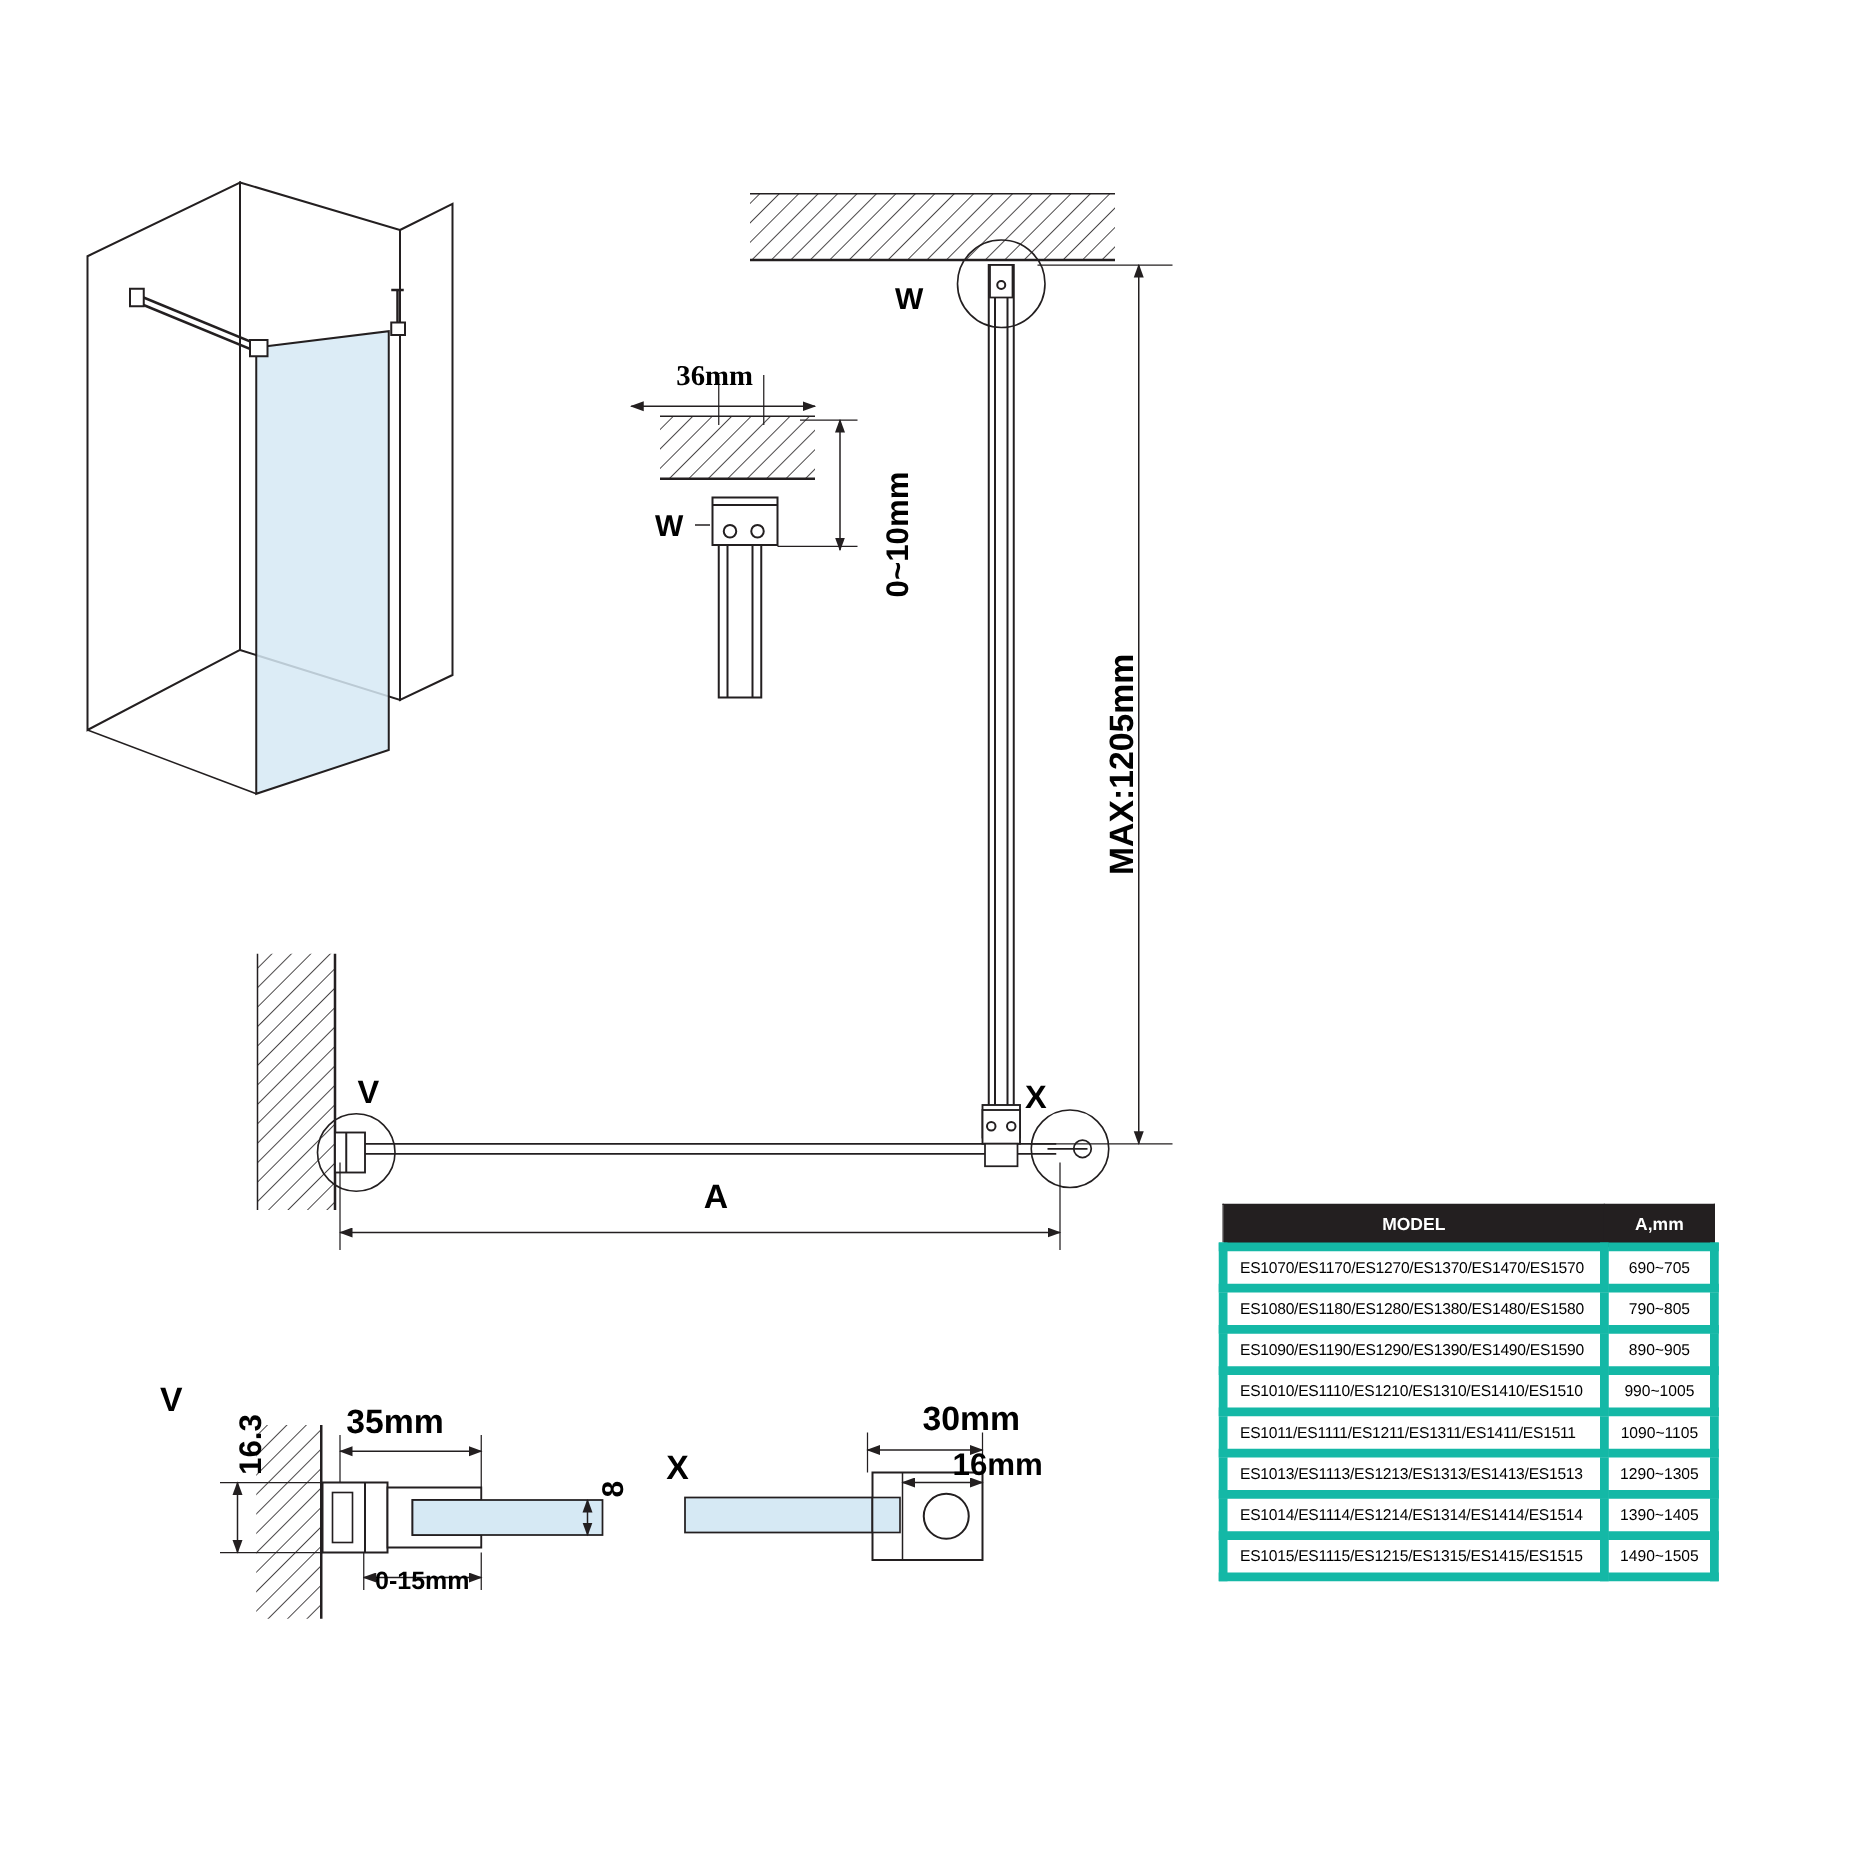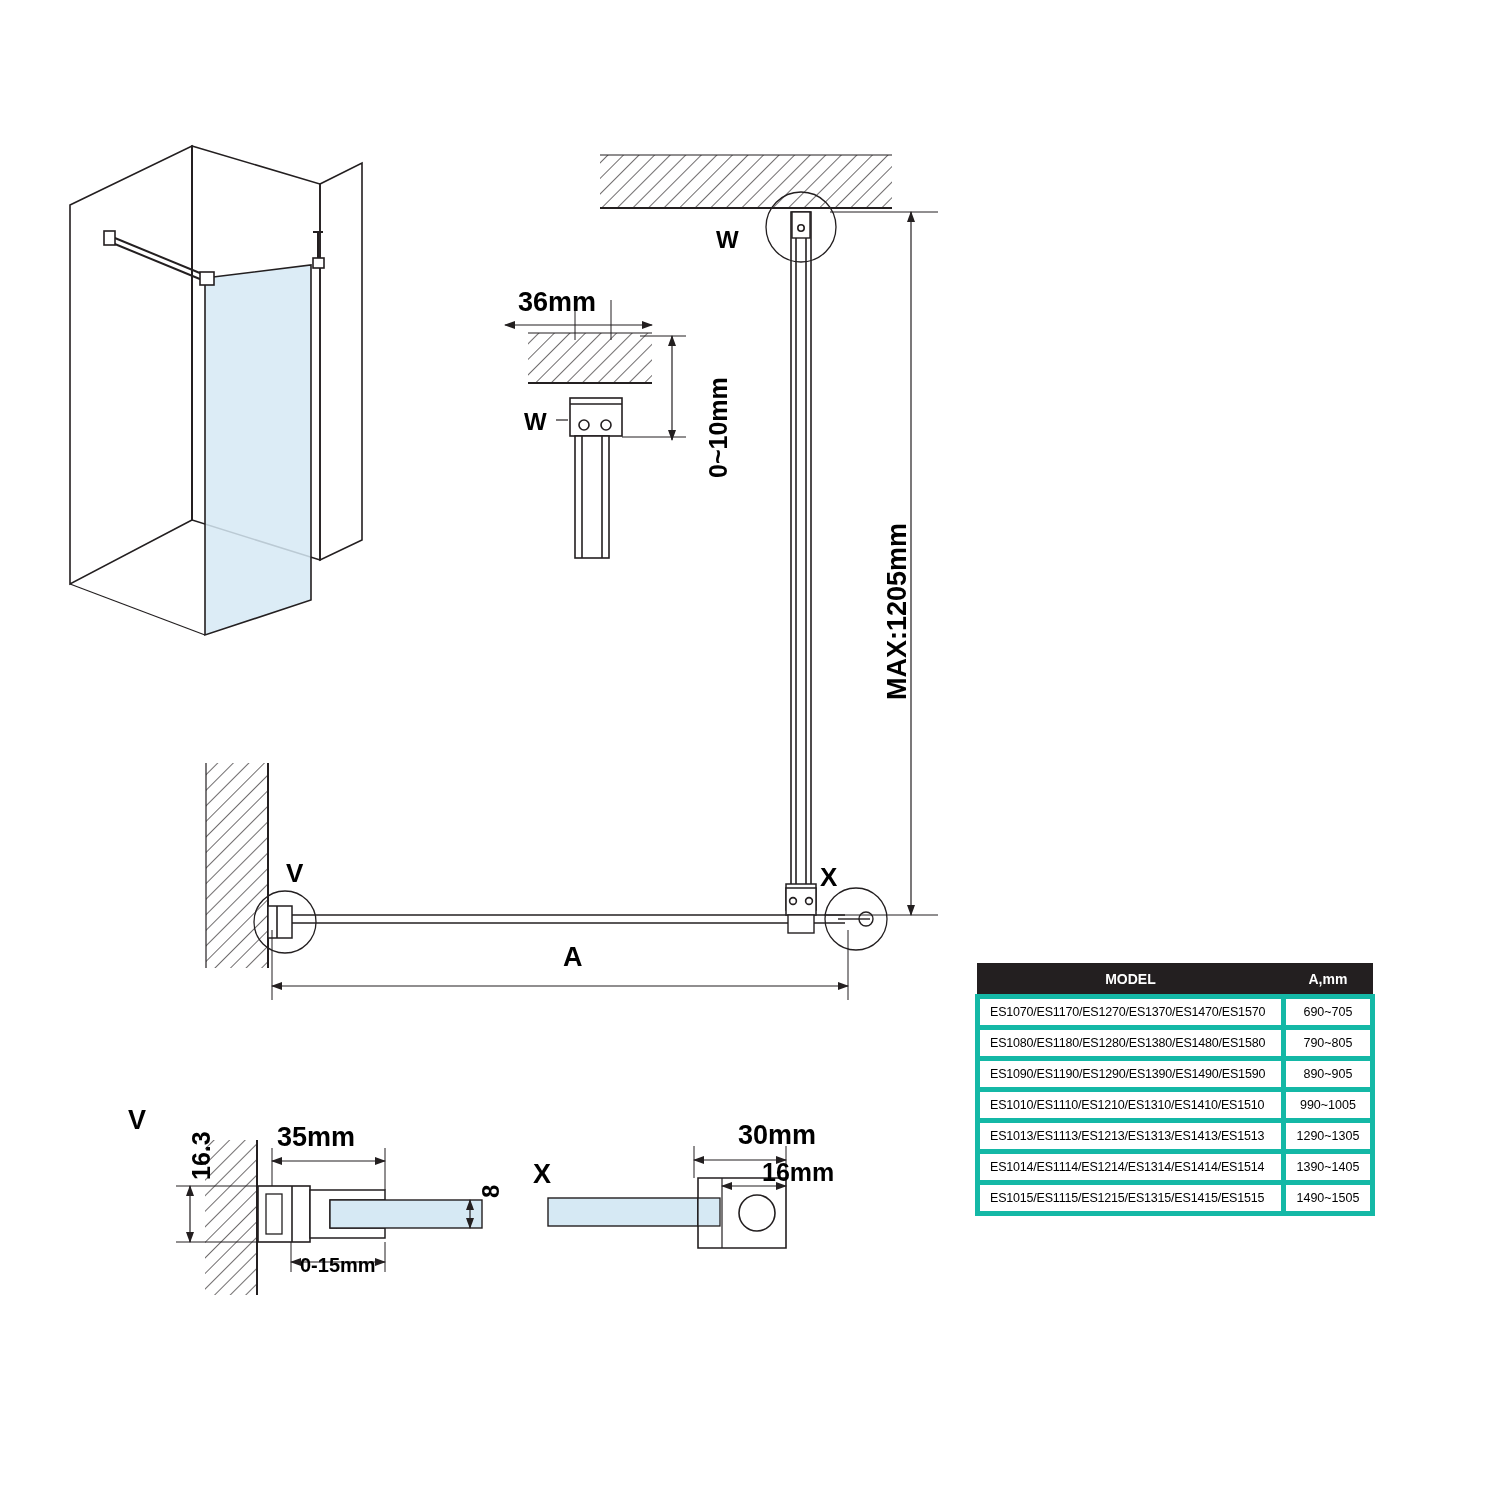--- a/index.html
+++ b/index.html
@@ -52,21 +52,21 @@
   .spec-table th {
     background: #231f20;
     color: #ffffff;
     font-weight: bold;
     font-size: 14px;
     padding: 7px 4px;
     border: 1px solid #231f20;
     text-align: center;
   }
   .spec-table td {
-    border: 5px solid #14b8a6;
+    border: 7px solid #14b8a6;
     padding: 6px 4px;
     text-align: center;
     font-size: 12.5px;
     color: #000;
     background: #fff;
   }
   .spec-table td.model {
     text-align: left;
     padding-left: 10px;
     letter-spacing: -0.2px;
@@ -239,21 +239,21 @@
       <line x1="786" y1="1146" x2="786" y2="1178" stroke-width="1"></line>
 
       <line x1="722" y1="1186" x2="786" y2="1186" stroke-width="1.2" marker-start="url(#arrStart)" marker-end="url(#arrEnd)"></line>
     </g>
   </svg>
 
   <div class="lbl" style="left:716px; top:228px; font-size:24px;">W</div>
 
   <div class="lbl" style="left:524px; top:410px; font-size:24px;">W</div>
 
-  <div class="lbl" style="left:518px; top:289px; font-size:27px;">36mm</div>
+  <div class="lbl" style="left:541px; top:289px; font-size:23px;font-family:Liberation Serif, serif;">36mm</div>
 
   <div class="lbl rot90" style="left:706px; top:478px; font-size:25px;">0~10mm</div>
 
   <div class="lbl rot90" style="left:884px; top:700px; font-size:27px;">MAX:1205mm</div>
 
   <div class="lbl" style="left:286px; top:860px; font-size:26px;">V</div>
 
   <div class="lbl" style="left:820px; top:864px; font-size:26px;">X</div>
 
   <div class="lbl" style="left:563px; top:944px; font-size:27px;">A</div>
@@ -296,20 +296,24 @@
         </tr>
         <tr>
           <td class="model">ES1090/ES1190/ES1290/ES1390/ES1490/ES1590</td>
           <td>890~905</td>
         </tr>
         <tr>
           <td class="model">ES1010/ES1110/ES1210/ES1310/ES1410/ES1510</td>
           <td>990~1005</td>
         </tr>
         <tr>
+          <td class="model">ES1011/ES1111/ES1211/ES1311/ES1411/ES1511</td>
+          <td>1090~1105</td>
+        </tr>
+        <tr>
           <td class="model">ES1013/ES1113/ES1213/ES1313/ES1413/ES1513</td>
           <td>1290~1305</td>
         </tr>
         <tr>
           <td class="model">ES1014/ES1114/ES1214/ES1314/ES1414/ES1514</td>
           <td>1390~1405</td>
         </tr>
         <tr>
           <td class="model">ES1015/ES1115/ES1215/ES1315/ES1415/ES1515</td>
           <td>1490~1505</td>

